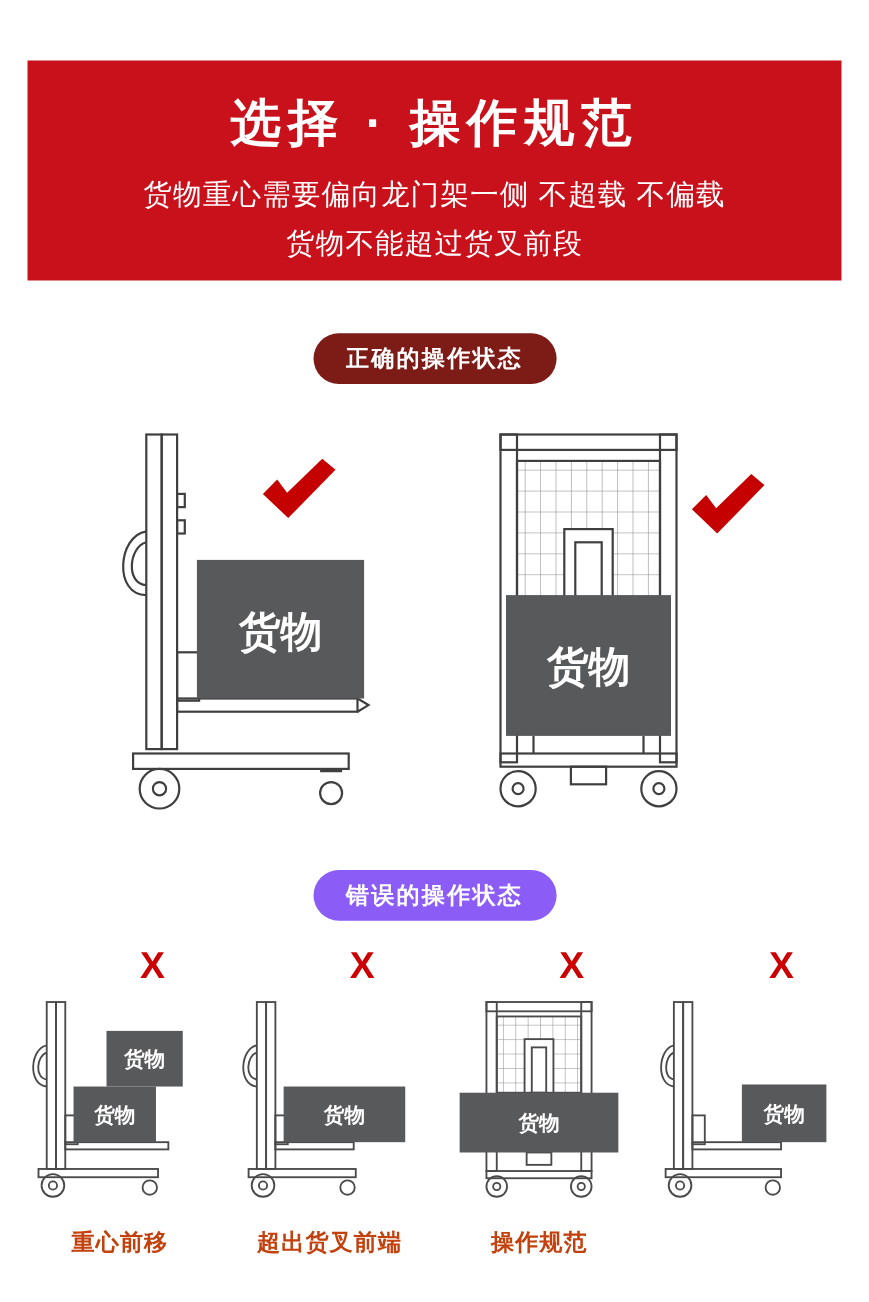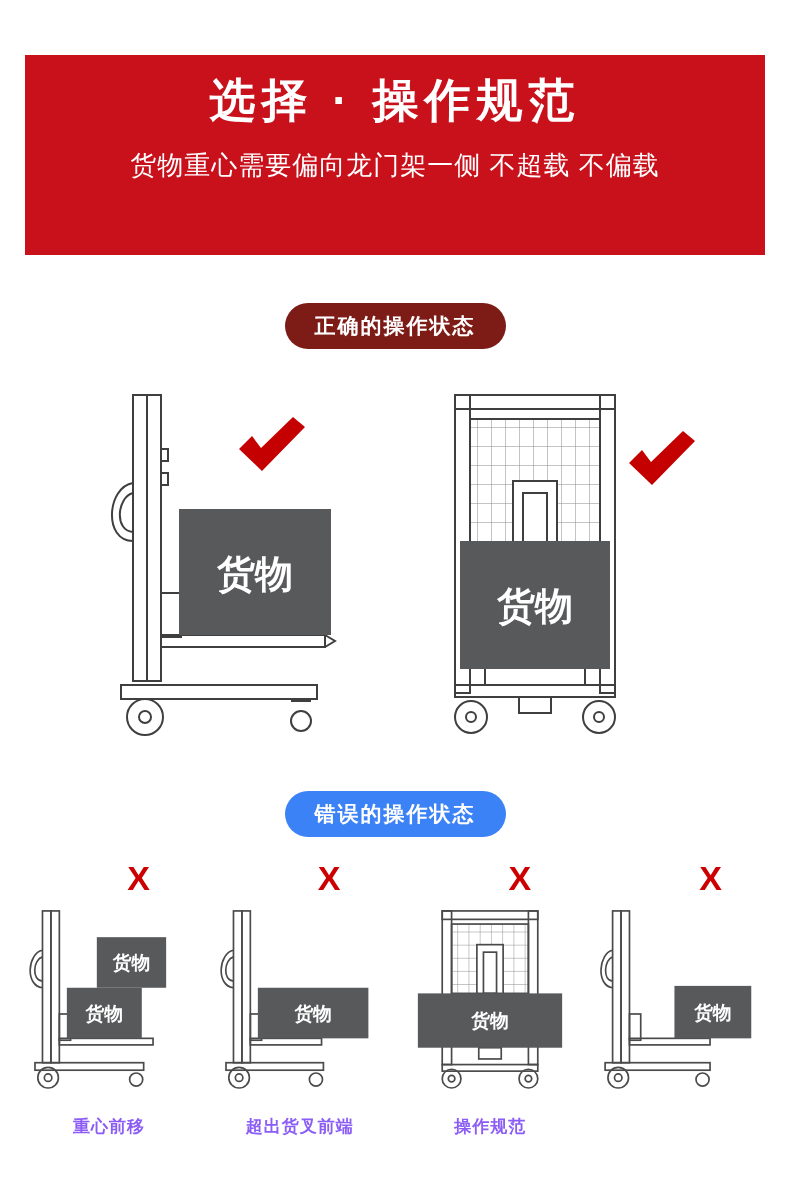--- a/index.html
+++ b/index.html
@@ -4,57 +4,58 @@
 <style>
   html,body{margin:0;padding:0;}
   body{
     width:790px;height:1184px;background:#ffffff;
     font-family:"Liberation Sans","DejaVu Sans",sans-serif;
     overflow:hidden;
   }
   .banner{
     margin:55px 25px 0;height:200px;box-sizing:border-box;
     background:#c9111c;color:#ffffff;text-align:center;
-    padding:15px 10px 0;
+    padding:26px 10px 0;
   }
   .banner-title{font-size:46px;font-weight:800;letter-spacing:6px;}
   .banner-sub{font-size:26px;font-weight:500;letter-spacing:1px;margin-top:16px;}
   .banner-sub + .banner-sub{margin-top:10px;}
 
   .pill{
     margin:0 auto;width:max-content;padding:9px 30px;border-radius:24px;
     color:#ffffff;font-size:21px;font-weight:600;letter-spacing:2px;
   }
   .pill-correct{background:#7d1b16;margin-top:48px;}
-  .pill-wrong{background:#3b82f6;margin-top:42px;}
+  .pill-wrong{background:#8b5cf6;margin-top:42px;}
 
   .correct-row{display:flex;justify-content:center;gap:90px;margin-top:40px;}
 
   .wrong-row{display:flex;justify-content:space-between;padding:0 18px;margin-top:24px;}
   .wrong-card{position:relative;width:182px;display:flex;flex-direction:column;align-items:center;padding-top:38px;}
   .x-mark{
     position:absolute;top:0;left:60%;
     color:#cc0000;font-size:34px;font-weight:900;line-height:1;
   }
-  .caption{margin-top:16px;font-size:17px;font-weight:700;color:#8b5cf6;letter-spacing:1px;white-space:nowrap;}
+  .caption{margin-top:16px;font-size:21px;font-weight:700;color:#c2410c;letter-spacing:1px;white-space:nowrap;}
 
   
   .ln{fill:none;stroke:#3f3f3f;stroke-width:2;}
   .ln2{fill:none;stroke:#4a4a4a;stroke-width:1.8;}
   .cargo-text{fill:#ffffff;font-weight:700;}
   .check{fill:#c40000;stroke:none;}
 </style>
 </head>
 <body>
 
 <div>
 
   <div class="banner">
     <div class="banner-title">选择 · 操作规范</div>
     <div class="banner-sub">货物重心需要偏向龙门架一侧 不超载 不偏载</div>
+    <div class="banner-sub">货物不能超过货叉前段</div>
   </div>
 
   <div class="pill pill-correct">正确的操作状态</div>
 
   <div class="correct-row">
 
     <svg width="250" height="360" viewBox="0 0 250 360">
       <g class="ln">
         <rect x="38" y="6" width="14" height="286"></rect>
         <rect x="52" y="6" width="14" height="286"></rect>

